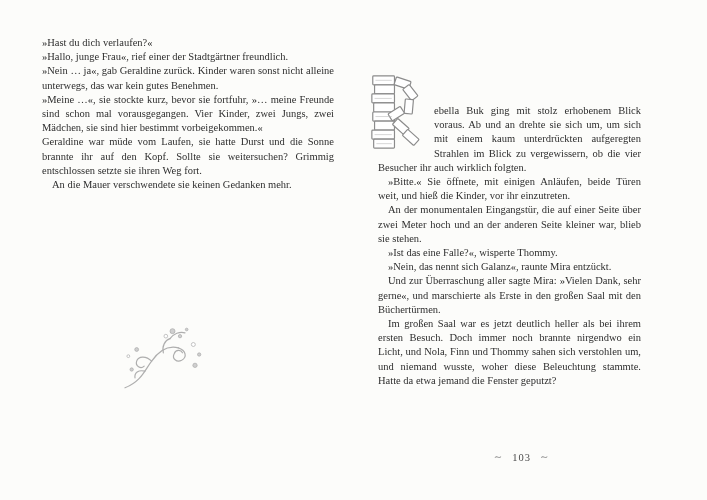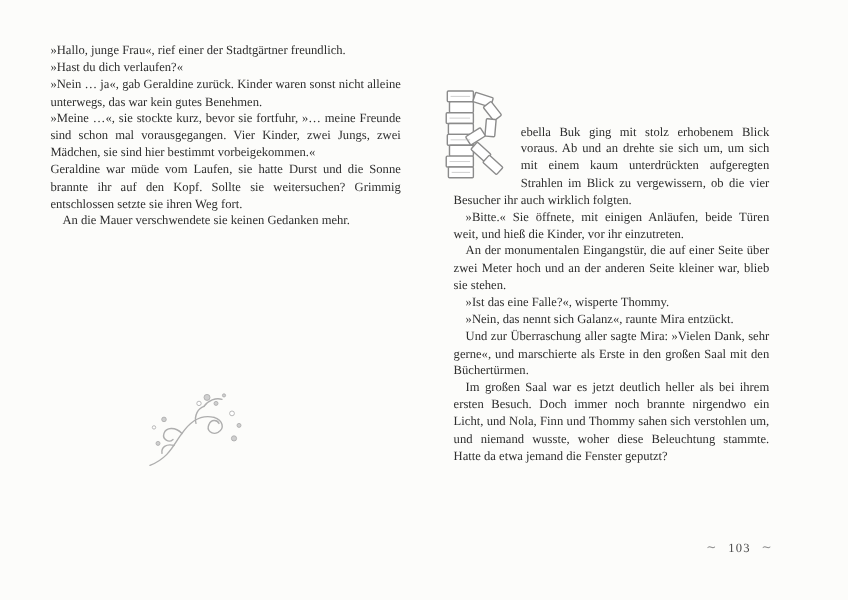--- a/index.html
+++ b/index.html
@@ -66,41 +66,41 @@
     width: 1px; height: 1px;
     overflow: hidden;
     clip: rect(0 0 0 0);
     white-space: nowrap;
   }
   .footer {
     position: absolute;
     left: 390px;
     top: 452px;
     width: 263px;
-    text-align: right;
+    text-align: center;
     font-size: 10.5px;
     color: #4a4a4a;
     letter-spacing: 1px;
   }
   .footer .decor {
     color: #8a8a8a;
     font-size: 10px;
     margin: 0 9px;
     position: relative;
     top: -1px;
   }
 </style>
 </head>
 <body>
 
 <div class="spread">
 
   <div class="page" id="page-left">
+    <p>»Hast du dich verlaufen?«</p>
     <p>»Hallo, junge Frau«, rief einer der Stadtgärtner freundlich.</p>
-    <p>»Hast du dich verlaufen?«</p>
     <p>»Nein … ja«, gab Geraldine zurück. Kinder waren sonst nicht alleine unterwegs, das war kein gutes Benehmen.</p>
     <p>»Meine …«, sie stockte kurz, bevor sie fortfuhr, »… meine Freunde sind schon mal vorausgegangen. Vier Kinder, zwei Jungs, zwei Mädchen, sie sind hier bestimmt vorbeigekommen.«</p>
     <p>Geraldine war müde vom Laufen, sie hatte Durst und die Sonne brannte ihr auf den Kopf. Sollte sie weitersuchen? Grimmig entschlossen setzte sie ihren Weg fort.</p>
     <p class="ind">An die Mauer verschwendete sie keinen Gedanken mehr.</p>
 
     <div class="flourish-wrap">
       <svg viewBox="0 0 120 90" xmlns="http://www.w3.org/2000/svg">
         <g fill="none" stroke="#aeaeae" stroke-width="1.4" stroke-linecap="round">
           <path d="M6,82 C26,74 30,60 38,50 C47,37 58,31 70,34"></path>
           <path d="M70,34 c9,3 11,11 4,15 c-6,3 -12,-2 -9,-8 c2,-5 8,-5 10,-1"></path>

